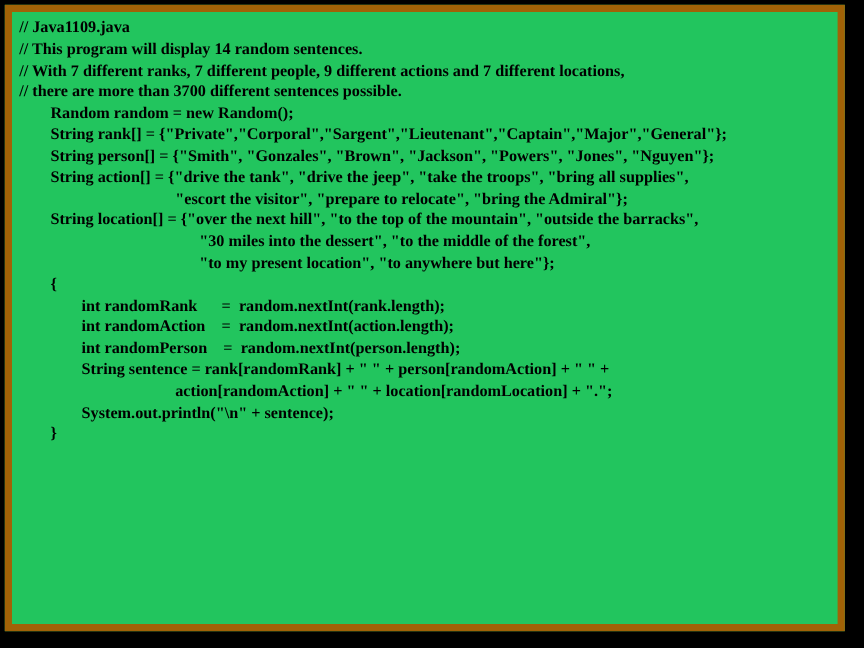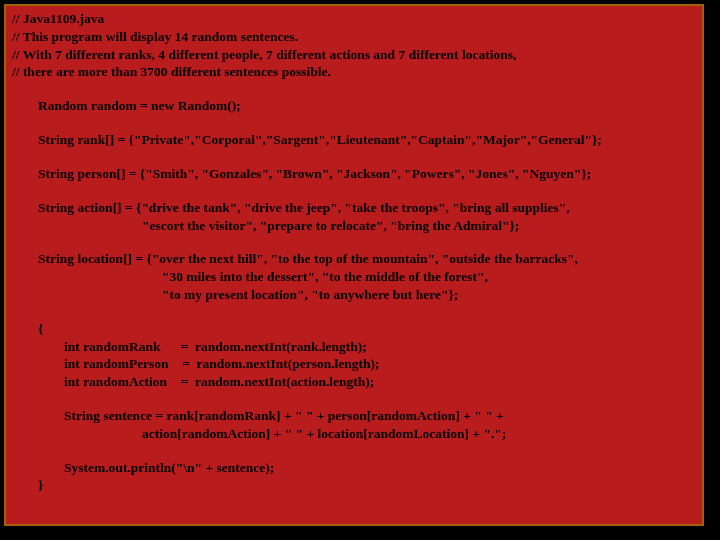--- a/index.html
+++ b/index.html
@@ -4,46 +4,46 @@
 <style>
   body {
     margin: 0;
     padding: 0;
     background: #000;
     width: 720px;
     height: 540px;
     overflow: hidden;
   }
   .code-box {
-    background: #b91c1c;
-    border: 2px solid #a16207;
+    background: #22c55e;
+    border: 6px solid #a16207;
     margin: 4px;
     padding: 4px 6px;
     width: 700px;
     height: 522px;
     font-family: "Times New Roman", Times, serif;
     font-size: 13.5px;
     font-weight: bold;
     color: #000;
     line-height: 1.32;
     box-sizing: border-box;
   }
-  .block { margin-top: 16px; }
+  .block { margin-top: 0; }
   .indent1 { padding-left: 26px; }
   .indent2 { padding-left: 52px; }
   .indent3 { padding-left: 130px; }
   .indent4 { padding-left: 150px; }
 </style>
 </head>
 <body>
 
 <div class="code-box">
   <div>// Java1109.java</div>
   <div>// This program will display 14 random sentences.</div>
-  <div>// With 7 different ranks, 4 different people, 7 different actions and 7 different locations,</div>
+  <div>// With 7 different ranks, 7 different people, 9 different actions and 7 different locations,</div>
   <div>// there are more than 3700 different sentences possible.</div>
 
   <div class="block indent1">Random random = new Random();</div>
 
   <div class="block indent1">String rank[] = {"Private","Corporal","Sargent","Lieutenant","Captain","Major","General"};</div>
 
   <div class="block indent1">String person[] = {"Smith", "Gonzales", "Brown", "Jackson", "Powers", "Jones", "Nguyen"};</div>
 
   <div class="block">
     <div class="indent1">String action[] = {"drive the tank", "drive the jeep", "take the troops", "bring all supplies",</div>
@@ -52,22 +52,22 @@
 
   <div class="block">
     <div class="indent1">String location[] = {"over the next hill", "to the top of the mountain", "outside the barracks",</div>
     <div class="indent4">"30 miles into the dessert", "to the middle of the forest",</div>
     <div class="indent4">"to my present location", "to anywhere but here"};</div>
   </div>
 
   <div class="block">
     <div class="indent1">{</div>
     <div class="indent2">int randomRank&nbsp;&nbsp;&nbsp;&nbsp;&nbsp;&nbsp;=&nbsp; random.nextInt(rank.length);</div>
+    <div class="indent2">int randomAction&nbsp;&nbsp;&nbsp;&nbsp;=&nbsp; random.nextInt(action.length);</div>
     <div class="indent2">int randomPerson&nbsp;&nbsp;&nbsp;&nbsp;=&nbsp; random.nextInt(person.length);</div>
-    <div class="indent2">int randomAction&nbsp;&nbsp;&nbsp;&nbsp;=&nbsp; random.nextInt(action.length);</div>
   </div>
 
   <div class="block">
     <div class="indent2">String sentence = rank[randomRank] + " " + person[randomAction] + " " +</div>
     <div class="indent3">action[randomAction] + " " + location[randomLocation] + ".";</div>
   </div>
 
   <div class="block indent2">System.out.println("\n" + sentence);</div>
   <div class="indent1">}</div>
 </div>

